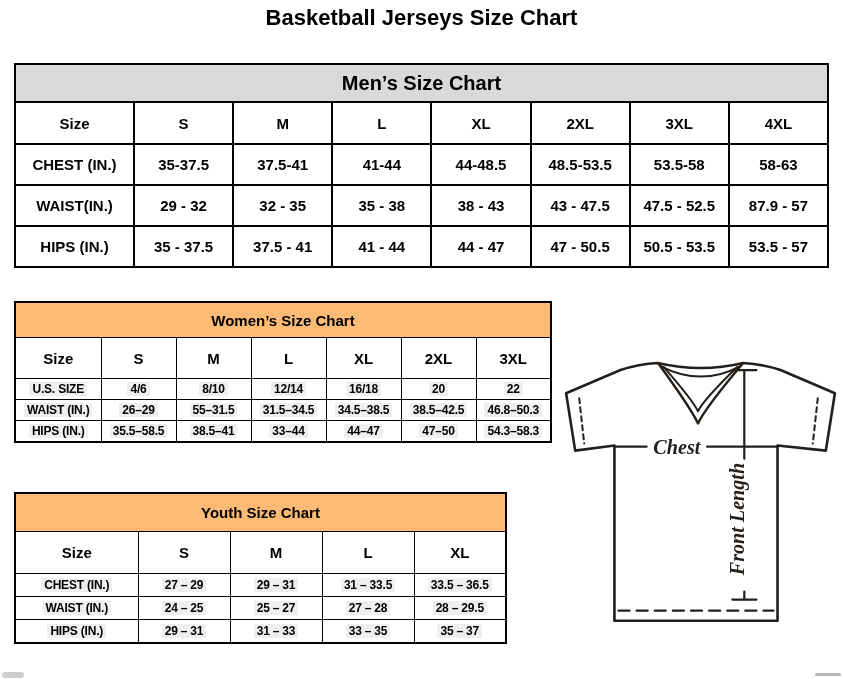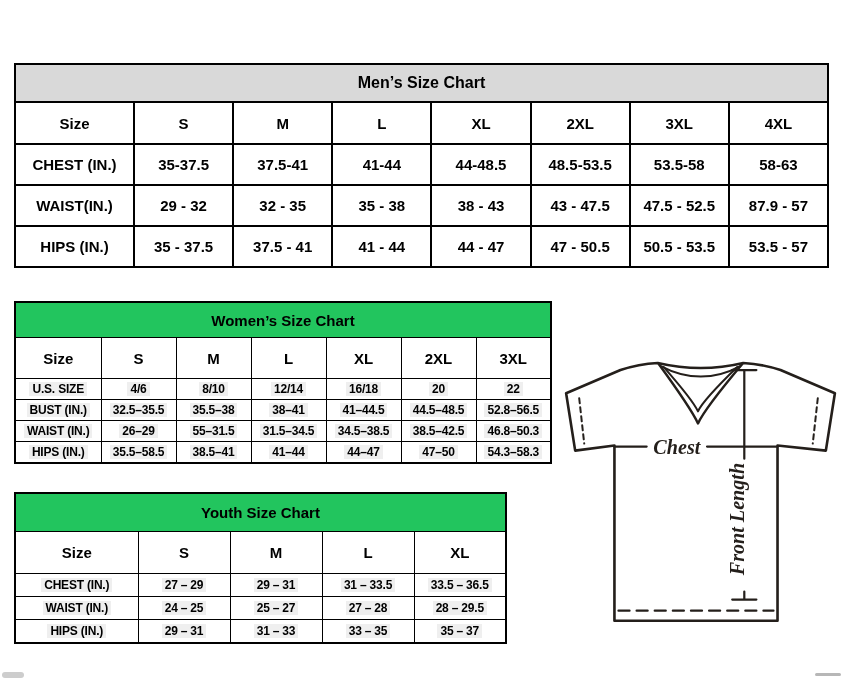--- a/index.html
+++ b/index.html
@@ -7,29 +7,29 @@
         font-family:"Liberation Sans","DejaVu Sans",sans-serif;color:#000;}
   #page-title{position:absolute;top:5px;left:0;width:843px;text-align:center;
         font-size:22px;font-weight:bold;letter-spacing:0px;}
 
   table.size-table{position:absolute;border-collapse:collapse;table-layout:fixed;background:#fff;}
   table.size-table th,table.size-table td{text-align:center;vertical-align:middle;padding:0;}
 
   
   #mens-table{left:14px;top:63px;width:815px;}
   #mens-table th,#mens-table td{border:2px solid #000;}
-  #mens-table .band{height:36px;background:#d9d9d9;font-size:16px;font-weight:bold;}
+  #mens-table .band{height:36px;background:#d9d9d9;font-size:20px;font-weight:bold;}
   #mens-table .size-row th{height:40px;font-size:15px;font-weight:bold;}
   #mens-table .data-row td{height:39px;font-size:15px;font-weight:bold;}
   #mens-table .row-label{font-size:14px;}
 
   
   .small-table th,.small-table td{border:1px solid #000;}
   .small-table{border:2px solid #000;}
-  .small-table .band{background:#22c55e;font-size:15px;font-weight:bold;}
+  .small-table .band{background:#fdba74;font-size:15px;font-weight:bold;}
   .small-table .size-row th{font-size:15px;font-weight:bold;}
   .small-table .data-row td{font-size:12px;font-weight:bold;letter-spacing:-0.2px;}
   .small-table .row-label{font-size:11.5px;margin-left:44px;}
   .small-table .hl{background:#efefef;padding:0 3px;}
 
   #womens-table{left:14px;top:301px;width:538px;}
   #womens-table .band{height:34px;}
   #womens-table .size-row th{height:40px;}
   #womens-table .data-row td{height:20px;}
 
@@ -47,20 +47,21 @@
   #scroll-thumb-left{position:absolute;left:2px;top:672px;width:22px;height:6px;
         background:#cdcdcd;border-radius:3px;}
   #scroll-thumb-right{position:absolute;left:815px;top:673px;width:26px;height:3px;
         background:#b7b7b7;border-radius:2px;}
 </style>
 </head>
 <body>
 
 <div id="page">
 
+  <div id="page-title">Basketball Jerseys Size Chart</div>
 
   <table id="mens-table" class="size-table">
     <colgroup>
         <col style="width:119px">
         <col>
         <col>
         <col>
         <col>
         <col>
         <col>
@@ -139,42 +140,33 @@
     <tr class="data-row">
       <td class="row-label"><span class="hl">U.S. SIZE</span></td>
       <td><span class="hl">4/6</span></td>
       <td><span class="hl">8/10</span></td>
       <td><span class="hl">12/14</span></td>
       <td><span class="hl">16/18</span></td>
       <td><span class="hl">20</span></td>
       <td><span class="hl">22</span></td>
     </tr>
     <tr class="data-row">
-      <td class="row-label"><span class="hl">BUST (IN.)</span></td>
-      <td><span class="hl">32.5–35.5</span></td>
-      <td><span class="hl">35.5–38</span></td>
-      <td><span class="hl">38–41</span></td>
-      <td><span class="hl">41–44.5</span></td>
-      <td><span class="hl">44.5–48.5</span></td>
-      <td><span class="hl">52.8–56.5</span></td>
-    </tr>
-    <tr class="data-row">
       <td class="row-label"><span class="hl">WAIST (IN.)</span></td>
       <td><span class="hl">26–29</span></td>
       <td><span class="hl">55–31.5</span></td>
       <td><span class="hl">31.5–34.5</span></td>
       <td><span class="hl">34.5–38.5</span></td>
       <td><span class="hl">38.5–42.5</span></td>
       <td><span class="hl">46.8–50.3</span></td>
     </tr>
     <tr class="data-row">
       <td class="row-label"><span class="hl">HIPS (IN.)</span></td>
       <td><span class="hl">35.5–58.5</span></td>
       <td><span class="hl">38.5–41</span></td>
-      <td><span class="hl">41–44</span></td>
+      <td><span class="hl">33–44</span></td>
       <td><span class="hl">44–47</span></td>
       <td><span class="hl">47–50</span></td>
       <td><span class="hl">54.3–58.3</span></td>
     </tr>
   </tbody>
     </table>
 
   <table id="youth-table" class="size-table small-table">
     <colgroup>
         <col style="width:123px">

